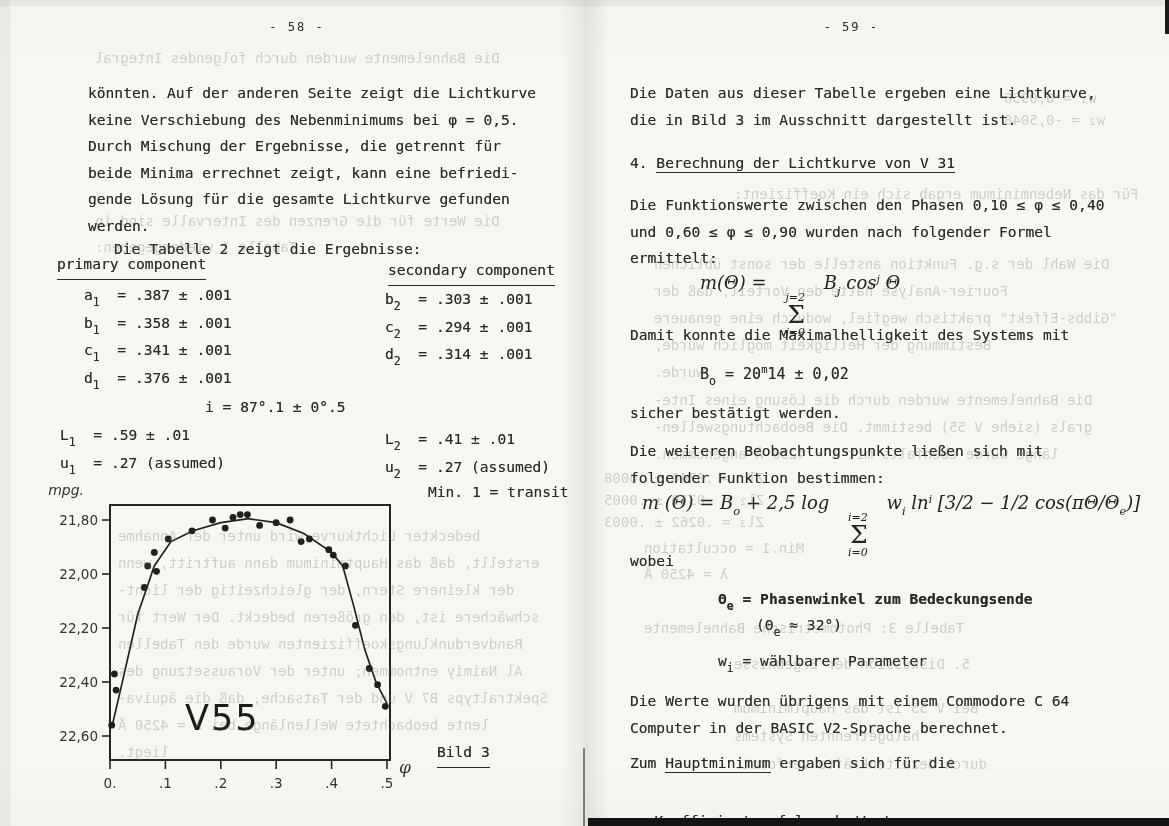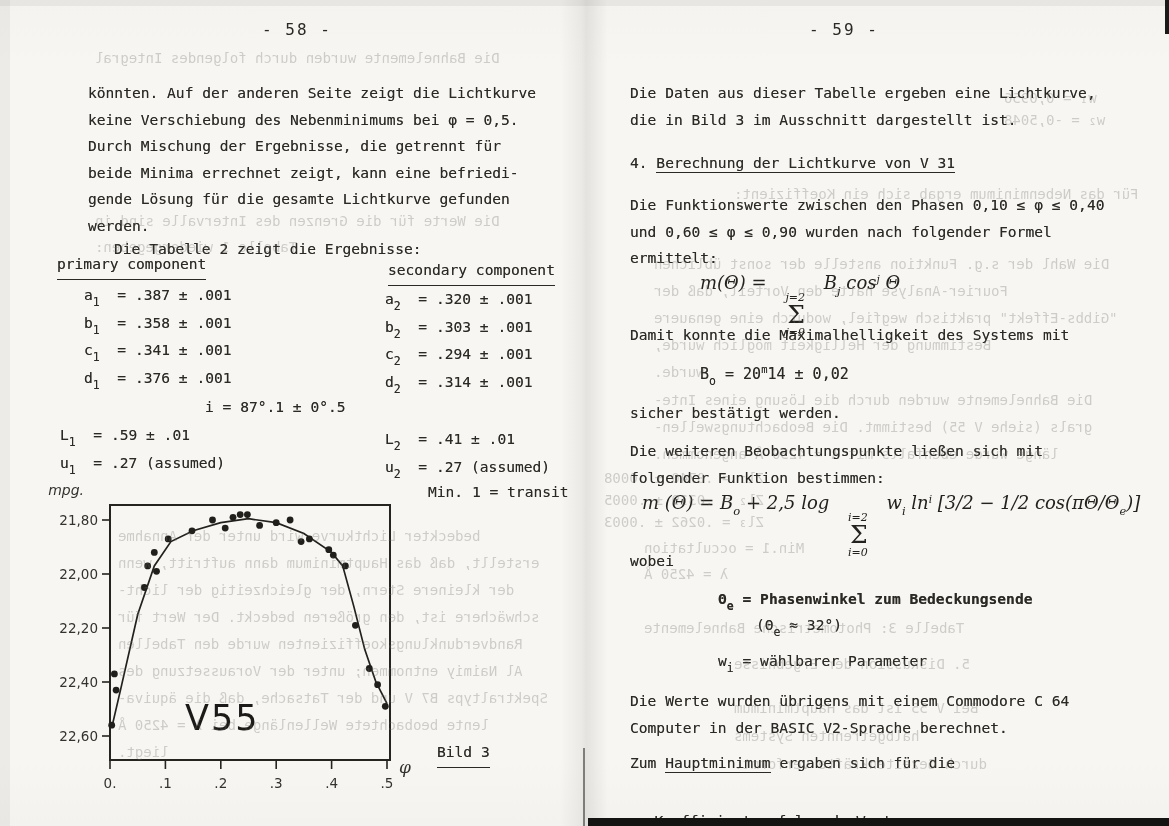--- a/index.html
+++ b/index.html
@@ -2,23 +2,23 @@
 <html><head>
 <meta charset="utf-8">
 <style>
   html,body{margin:0;padding:0;background:#d8d6d2;}
   .scan{position:relative;width:1169px;height:826px;overflow:hidden;
         background:linear-gradient(180deg,#f4f3ef 0%,#f7f6f2 8%,#f7f6f2 92%,#f3f2ee 100%);
         font-family:"DejaVu Sans Mono","Liberation Mono",monospace;color:#2b2924;}
   .page{position:absolute;top:0;height:826px;}
   #page58{left:0;width:584px;}
   #page59{left:584px;width:585px;}
-  .pgnum{position:absolute;font-size:16px;letter-spacing:2px;}
+  .pgnum{position:absolute;font-size:12px;letter-spacing:2px;}
   #p58-header{left:262px;top:20px;width:70px;text-align:center;}
-  #p59-header{left:225px;top:20px;width:70px;text-align:left;}
+  #p59-header{left:225px;top:20px;width:70px;text-align:right;}
   .blk{position:absolute;}
   .tline,.rline,.rich{white-space:pre;font-size:14.6px;line-height:26.5px;
         text-shadow:0 0 .5px rgba(43,41,36,.55);}
   .rline{height:27.5px;}
   sub{font-size:11.5px;vertical-align:-6px;}
   sup{font-size:10.5px;vertical-align:6px;}
   .und{border-bottom:1.6px solid #2b2924;padding-bottom:1px;}
   .hdr{border-bottom:1.6px solid #2b2924;padding-bottom:1px;}
   
   #p58-body1{left:88px;top:80px;}
@@ -97,21 +97,20 @@
     <div class="blk tline hdr" id="p58-lh">primary component</div>
     <div class="blk tline hdr" id="p58-rh">secondary component</div>
 
     <div class="blk" id="p58-lrows">
         <div class="rline"><span>a</span><sub>1</sub><span>  = .387 ± .001</span></div>
         <div class="rline"><span>b</span><sub>1</sub><span>  = .358 ± .001</span></div>
         <div class="rline"><span>c</span><sub>1</sub><span>  = .341 ± .001</span></div>
         <div class="rline"><span>d</span><sub>1</sub><span>  = .376 ± .001</span></div>
       </div>
     <div class="blk" id="p58-rrows">
-        <div class="rline"><span>a</span><sub>2</sub><span>  = .320 ± .001</span></div>
         <div class="rline"><span>b</span><sub>2</sub><span>  = .303 ± .001</span></div>
         <div class="rline"><span>c</span><sub>2</sub><span>  = .294 ± .001</span></div>
         <div class="rline"><span>d</span><sub>2</sub><span>  = .314 ± .001</span></div>
       </div>
 
     <div class="blk tline" id="p58-incl">i = 87°.1 ± 0°.5</div>
 
     <div class="blk rich" id="p58-L1"><span>L</span><sub>1</sub><span>  = .59 ± .01</span></div>
     <div class="blk rich" id="p58-u1"><span>u</span><sub>1</sub><span>  = .27 (assumed)</span></div>
     <div class="blk rich" id="p58-L2"><span>L</span><sub>2</sub><span>  = .41 ± .01</span></div>

